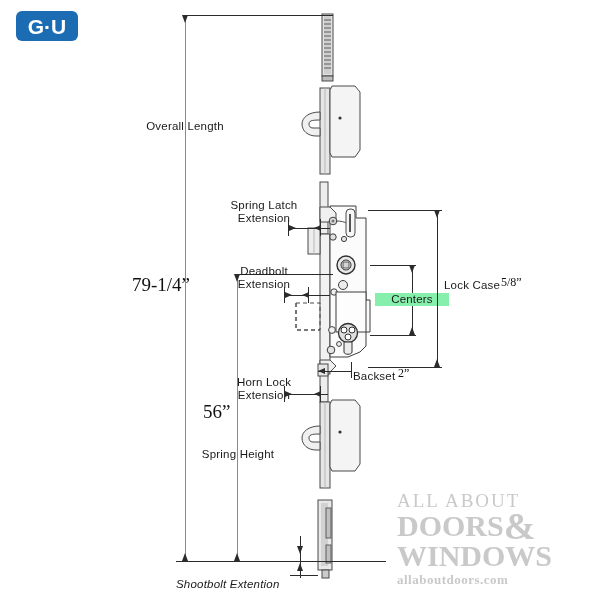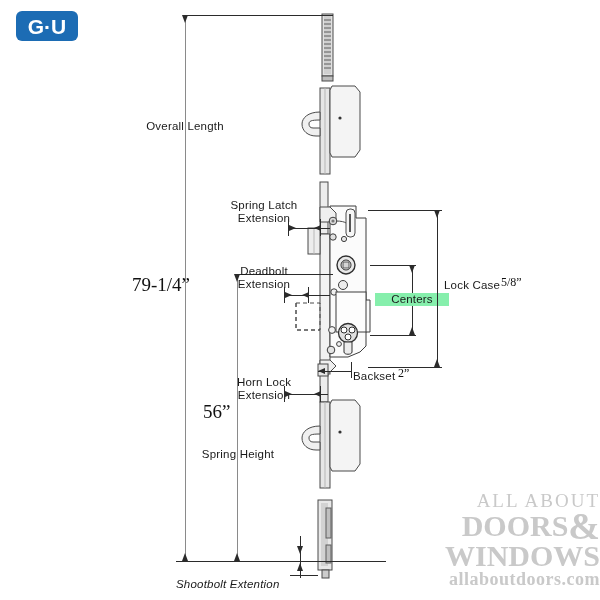--- a/index.html
+++ b/index.html
@@ -96,32 +96,32 @@
   }
   .arr.right {
     border-top: 3px solid transparent;
     border-bottom: 3px solid transparent;
     border-left: 7px solid #2b2b2b;
   }
 
   
   #watermark {
     position: absolute;
-    right: 0;
+    right: 8px;
     bottom: 12px;
     width: 195px;
-    text-align: right;
+    text-align: left;
     color: #c9c9c9;
     font-family: "Liberation Serif", serif;
     user-select: none;
   }
   #wm1 { font-size: 19px; letter-spacing: 2px; line-height: 21px; }
   #wm2 { font-size: 30px; font-weight: bold; line-height: 30px; letter-spacing: 0px;}
   #wm3 { font-size: 30px; font-weight: bold; line-height: 30px; letter-spacing: 0px;}
-  #wm4 { font-size: 18px; font-weight: bold; letter-spacing: 0.5px; line-height: 17px; }
+  #wm4 { font-size: 13px; font-weight: bold; letter-spacing: 0.5px; line-height: 17px; }
   .wm-amp {
     font-size: 38px;
     font-weight: bold;
     line-height: 0;
     vertical-align: -3px;
   }
 
   
   #hardware {
     position: absolute;

